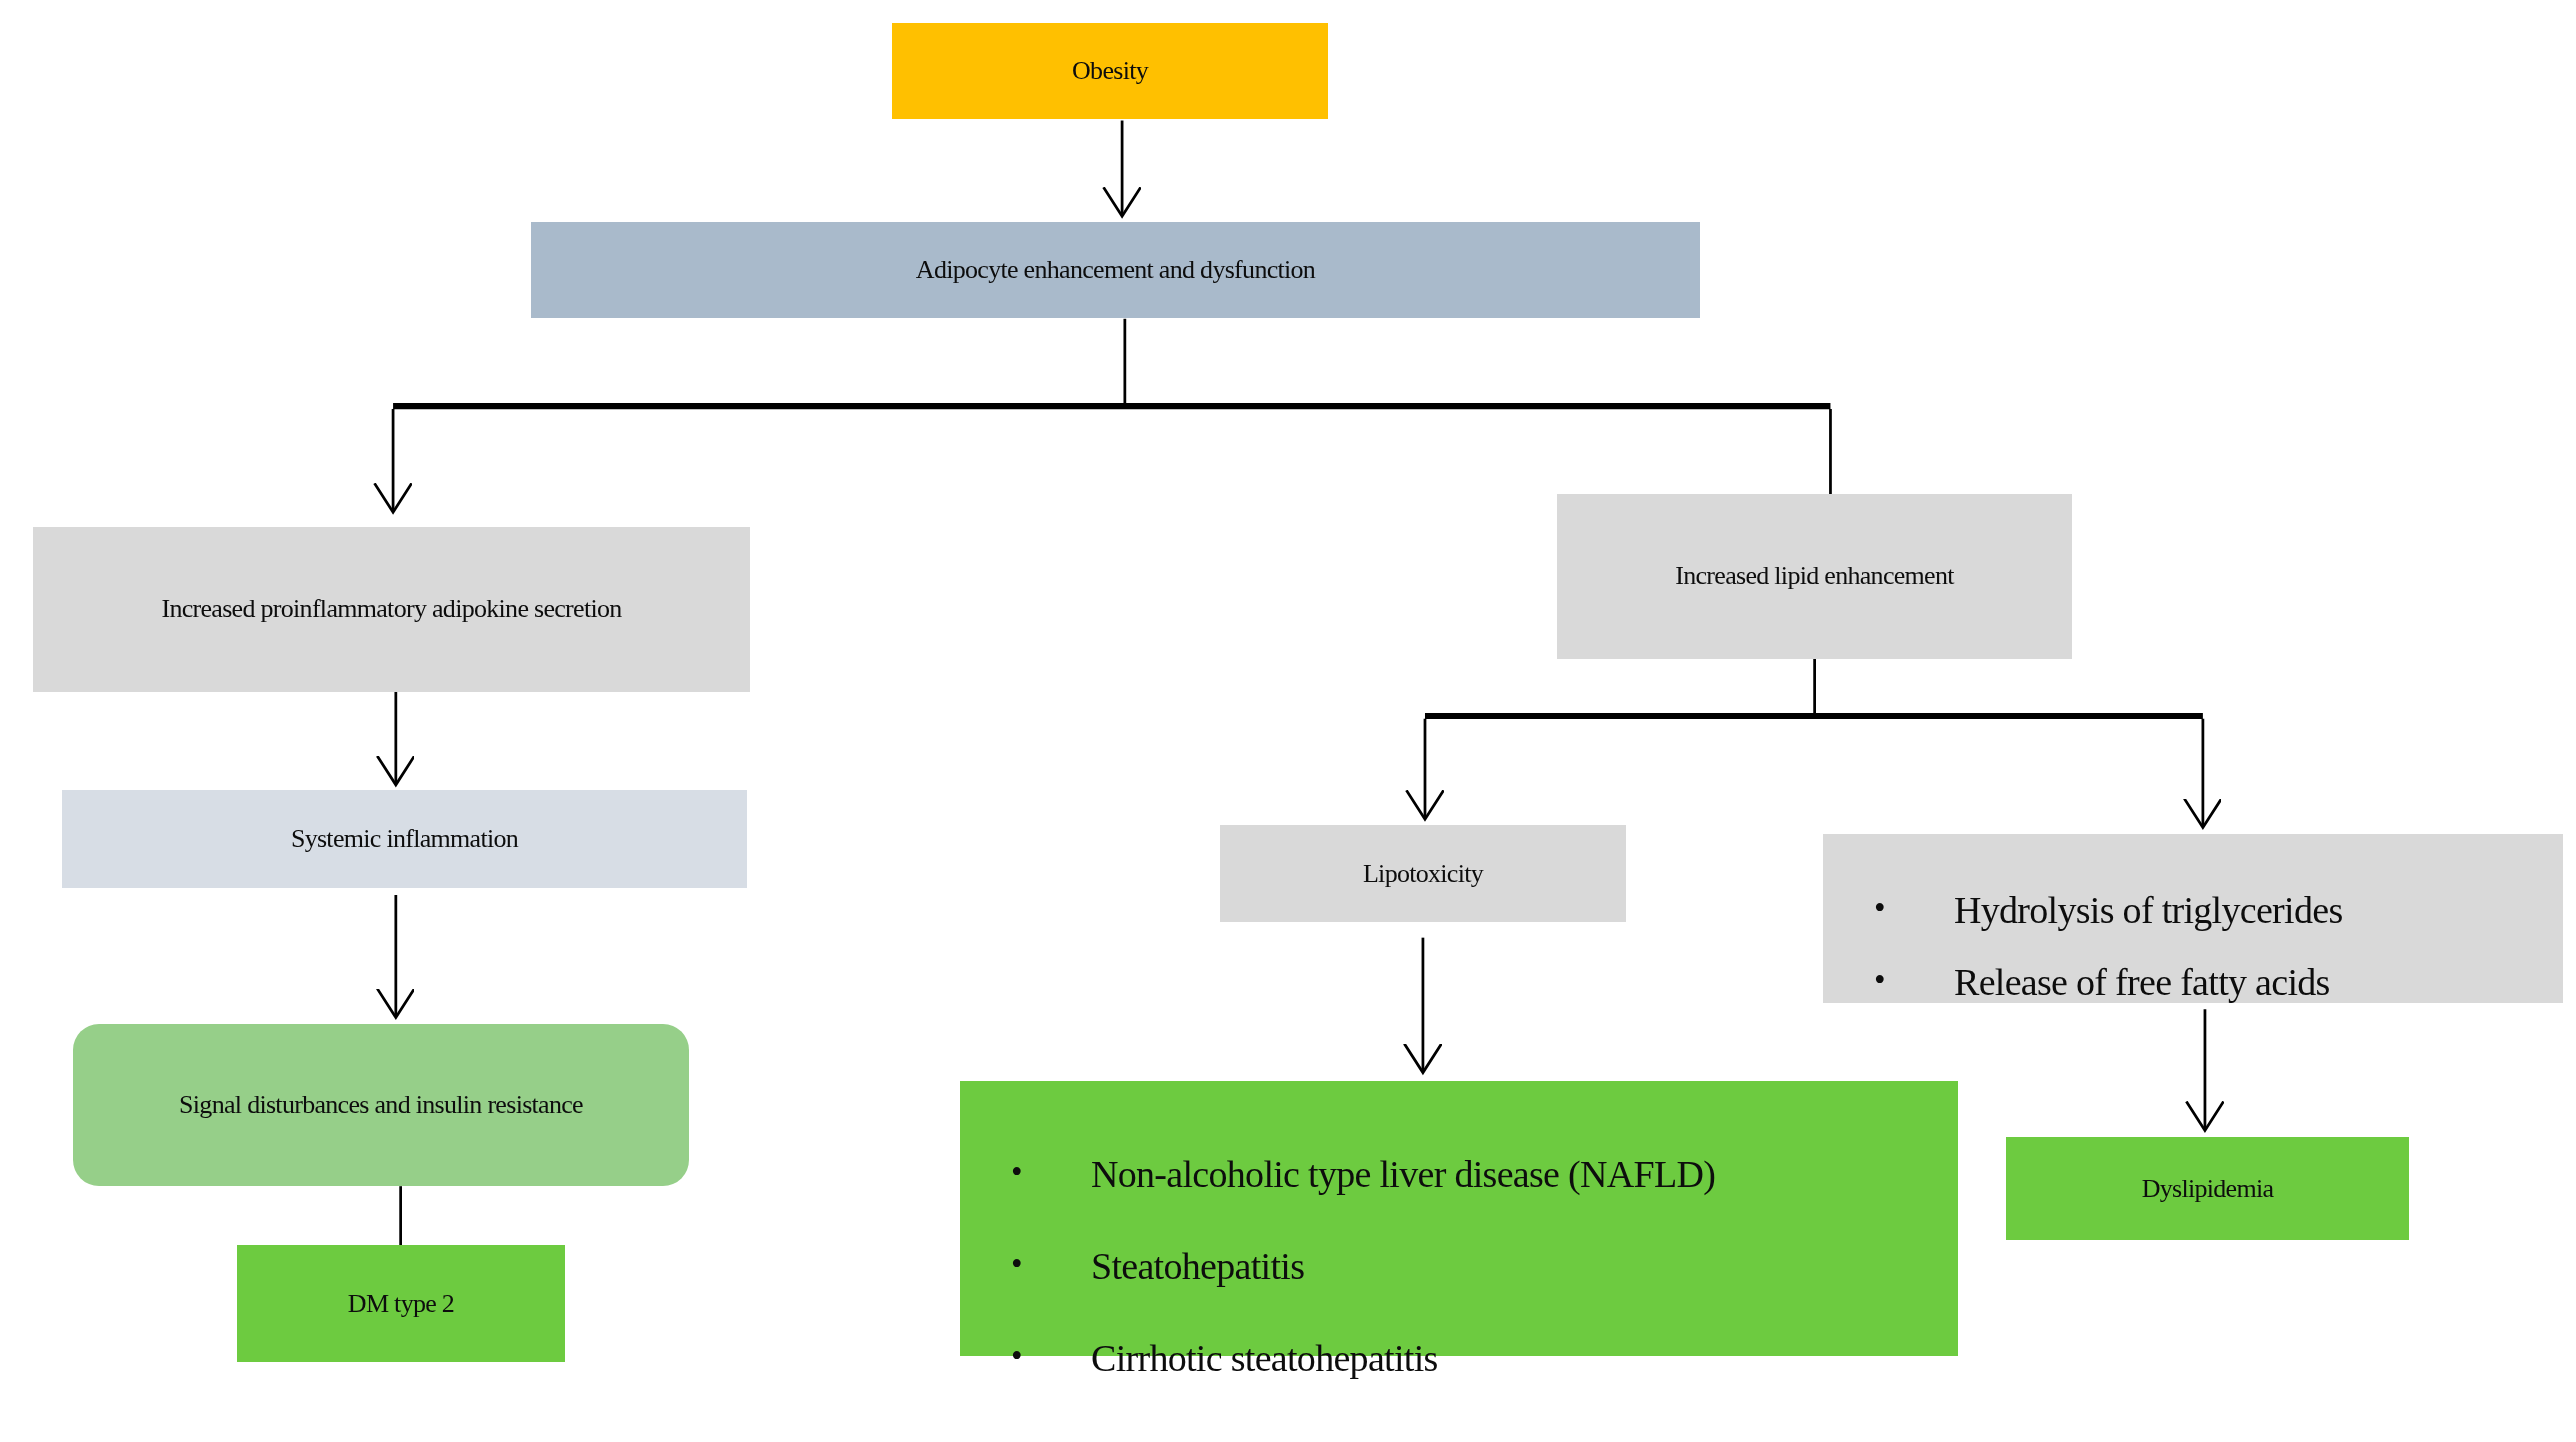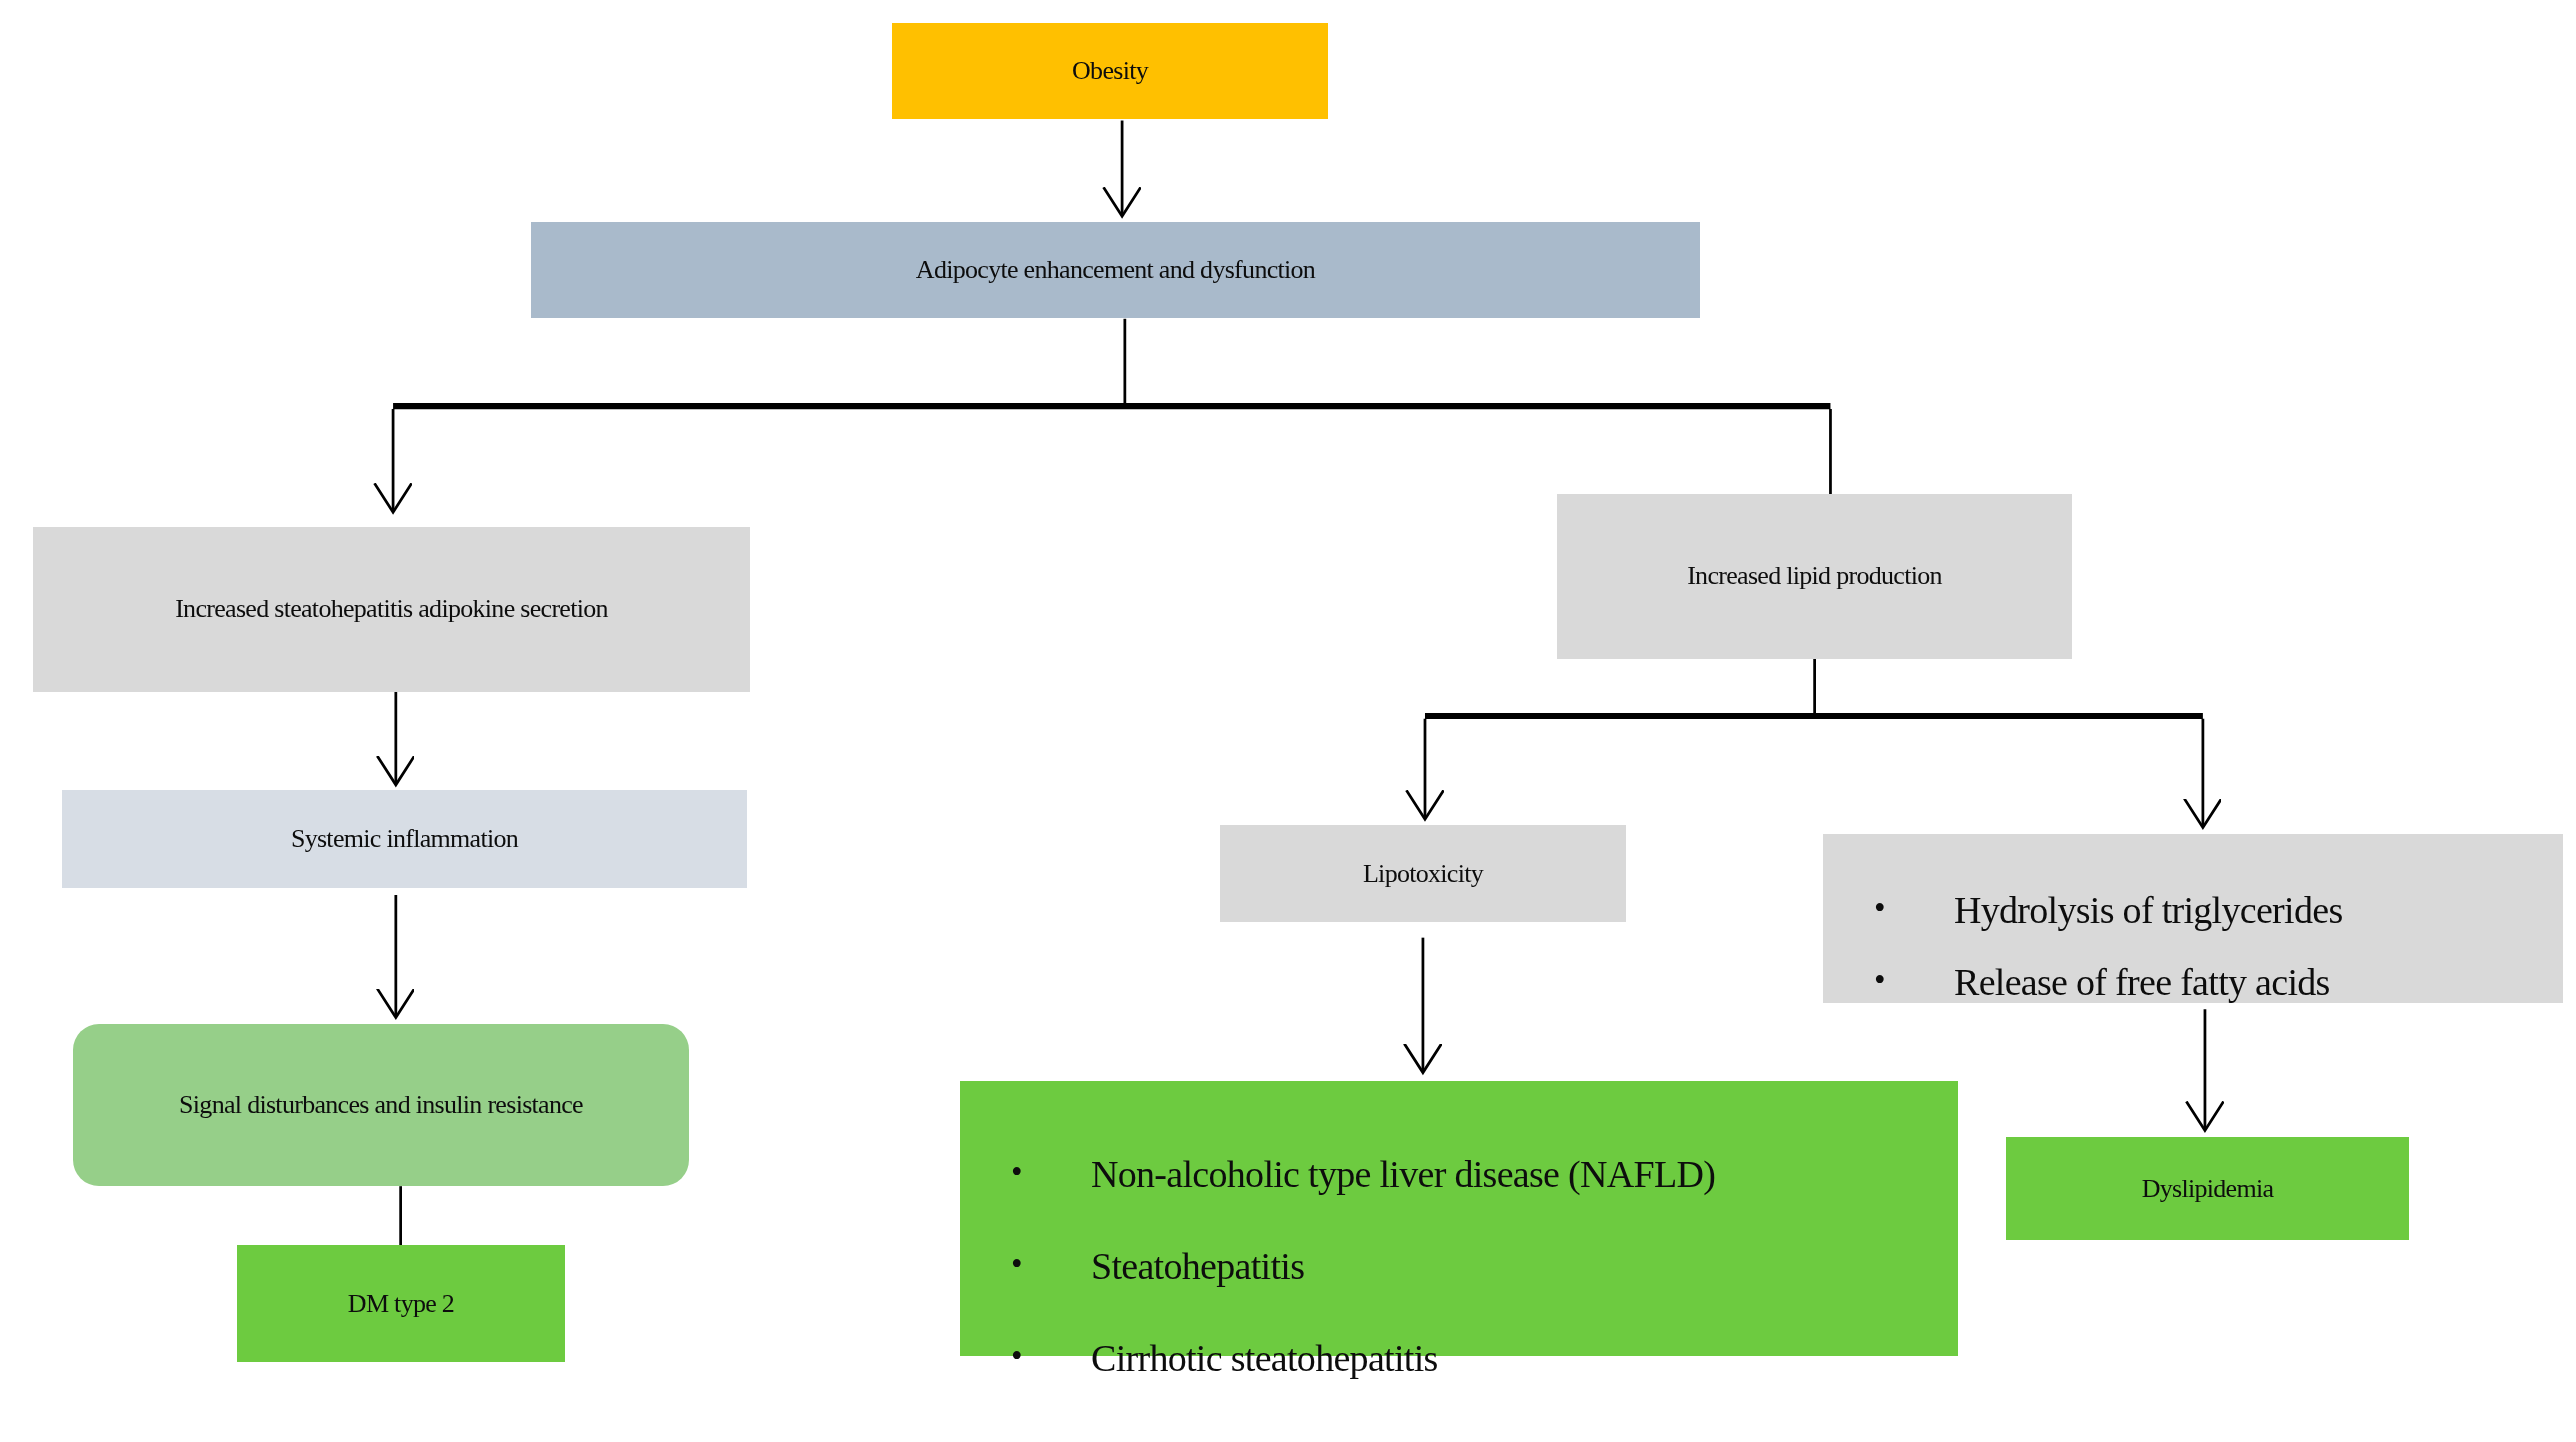--- a/index.html
+++ b/index.html
@@ -98,29 +98,29 @@
     <path d="M2070 1044 L2070 1188" stroke="#000" stroke-width="4" fill="none" marker-end="url(#arrow)"></path>
     <path d="M3200 1044 L3200 1200" stroke="#000" stroke-width="4" fill="none" marker-end="url(#arrow)"></path>
     <path d="M2067 1362 L2067 1556" stroke="#000" stroke-width="4" fill="none" marker-end="url(#arrow)"></path>
     <path d="M3203 1466 L3203 1640" stroke="#000" stroke-width="4" fill="none" marker-end="url(#arrow)"></path>
   </svg>
 
   <div id="n-obesity" class="node single box-gold">Obesity</div>
 
   <div id="n-adipocyte" class="node single box-bluegray">Adipocyte enhancement and dysfunction</div>
 
-  <div id="n-proinflam" class="node box-gray">Increased steatohepatitis adipokine secretion</div>
+  <div id="n-proinflam" class="node box-gray">Increased proinflammatory adipokine secretion</div>
 
   <div id="n-systemic" class="node single box-lightblue">Systemic inflammation</div>
 
   <div id="n-signal" class="node box-lightgreen">Signal disturbances and insulin resistance</div>
 
   <div id="n-dm" class="node single box-green">DM type 2</div>
 
-  <div id="n-lipid" class="node box-gray">Increased lipid production</div>
+  <div id="n-lipid" class="node box-gray">Increased lipid enhancement</div>
 
   <div id="n-lipotoxicity" class="node single box-gray">Lipotoxicity</div>
 
   <div id="n-hydrolysis" class="bullets box-gray">
     <ul>
       <li>Hydrolysis of triglycerides</li>
       <li>Release of free fatty acids</li>
     </ul>
   </div>
 

